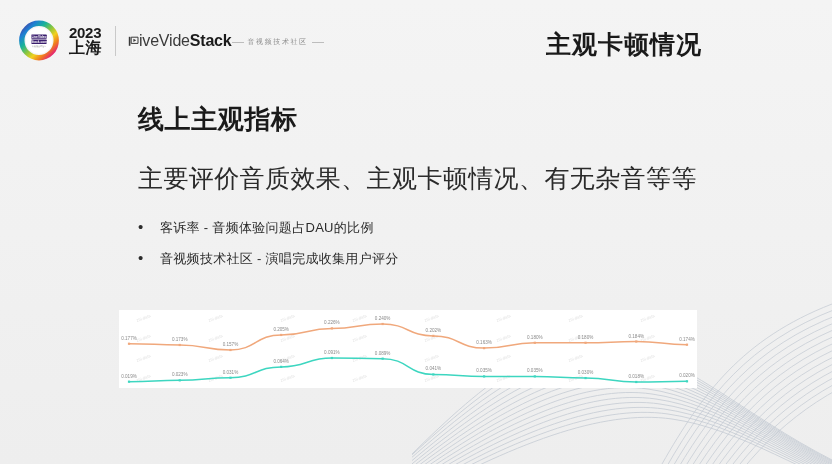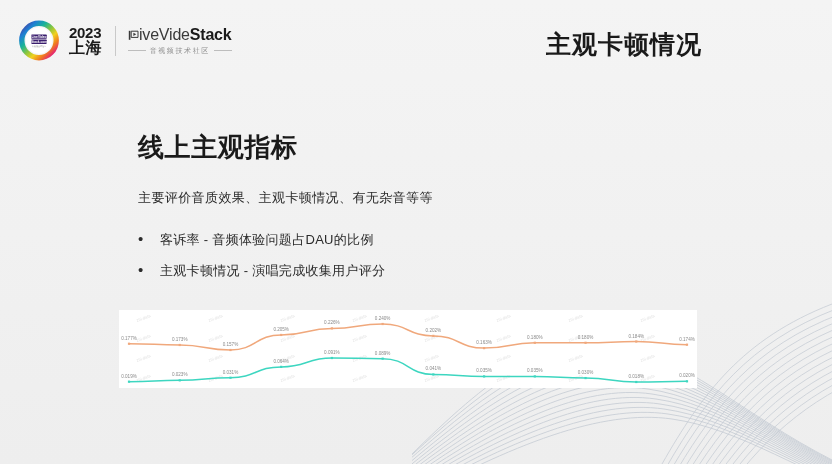--- a/index.html
+++ b/index.html
@@ -76,21 +76,20 @@
 
   .brand-divider {
     width: 1px;
     height: 30px;
     background: #c9c9c9;
     margin: 0 12px 0 13px;
   }
 
   .brand-wordmark {
     display: flex;
-    flex-direction: column;
     justify-content: center;
   }
   .wordmark-main {
     font-size: 16px;
     color: #3a3a3a;
     letter-spacing: -0.2px;
     white-space: nowrap;
     line-height: 1.1;
   }
   .wordmark-main .bold { font-weight: 700; color: #1a1a1a; }
@@ -130,26 +129,25 @@
     top: 104px;
     width: 620px;
   }
 
   .section-title {
     font-size: 26px;
     font-weight: 700;
     color: #1a1a1a;
     letter-spacing: 0.6px;
     line-height: 1.2;
-    margin-top: 28px;
   }
 
   .section-lead {
     margin-top: 27px;
-    font-size: 13px;
+    font-size: 25px;
     color: #2b2b2b;
     letter-spacing: 0.4px;
     line-height: 1.3;
   }
 
   .bullets {
     margin-top: 24px;
     list-style: none;
   }
   .bullet-row {
@@ -297,21 +295,21 @@
 
     <div class="section-lead">主要评价音质效果、主观卡顿情况、有无杂音等等</div>
 
     <ul class="bullets">
       <li class="bullet-row">
         <span class="bullet-dot">•</span>
         <span class="bullet-text">客诉率 - 音频体验问题占DAU的比例</span>
       </li>
       <li class="bullet-row">
         <span class="bullet-dot">•</span>
-        <span class="bullet-text">主观卡顿情况 - 演唱完成收集用户评分</span>
+        <span class="bullet-text">音视频技术社区 - 演唱完成收集用户评分</span>
       </li>
     </ul>
   </div>
 
   <div class="chart-panel">
     <svg id="chart-svg" width="578" height="78" viewBox="0 0 578 78" aria-hidden="true">
         <text x="18" y="12" class="wm-text" transform="rotate(-20 18 12)">zhi-data</text>
         <text x="90" y="12" class="wm-text" transform="rotate(-20 90 12)">zhi-data</text>
         <text x="162" y="12" class="wm-text" transform="rotate(-20 162 12)">zhi-data</text>
         <text x="234" y="12" class="wm-text" transform="rotate(-20 234 12)">zhi-data</text>

